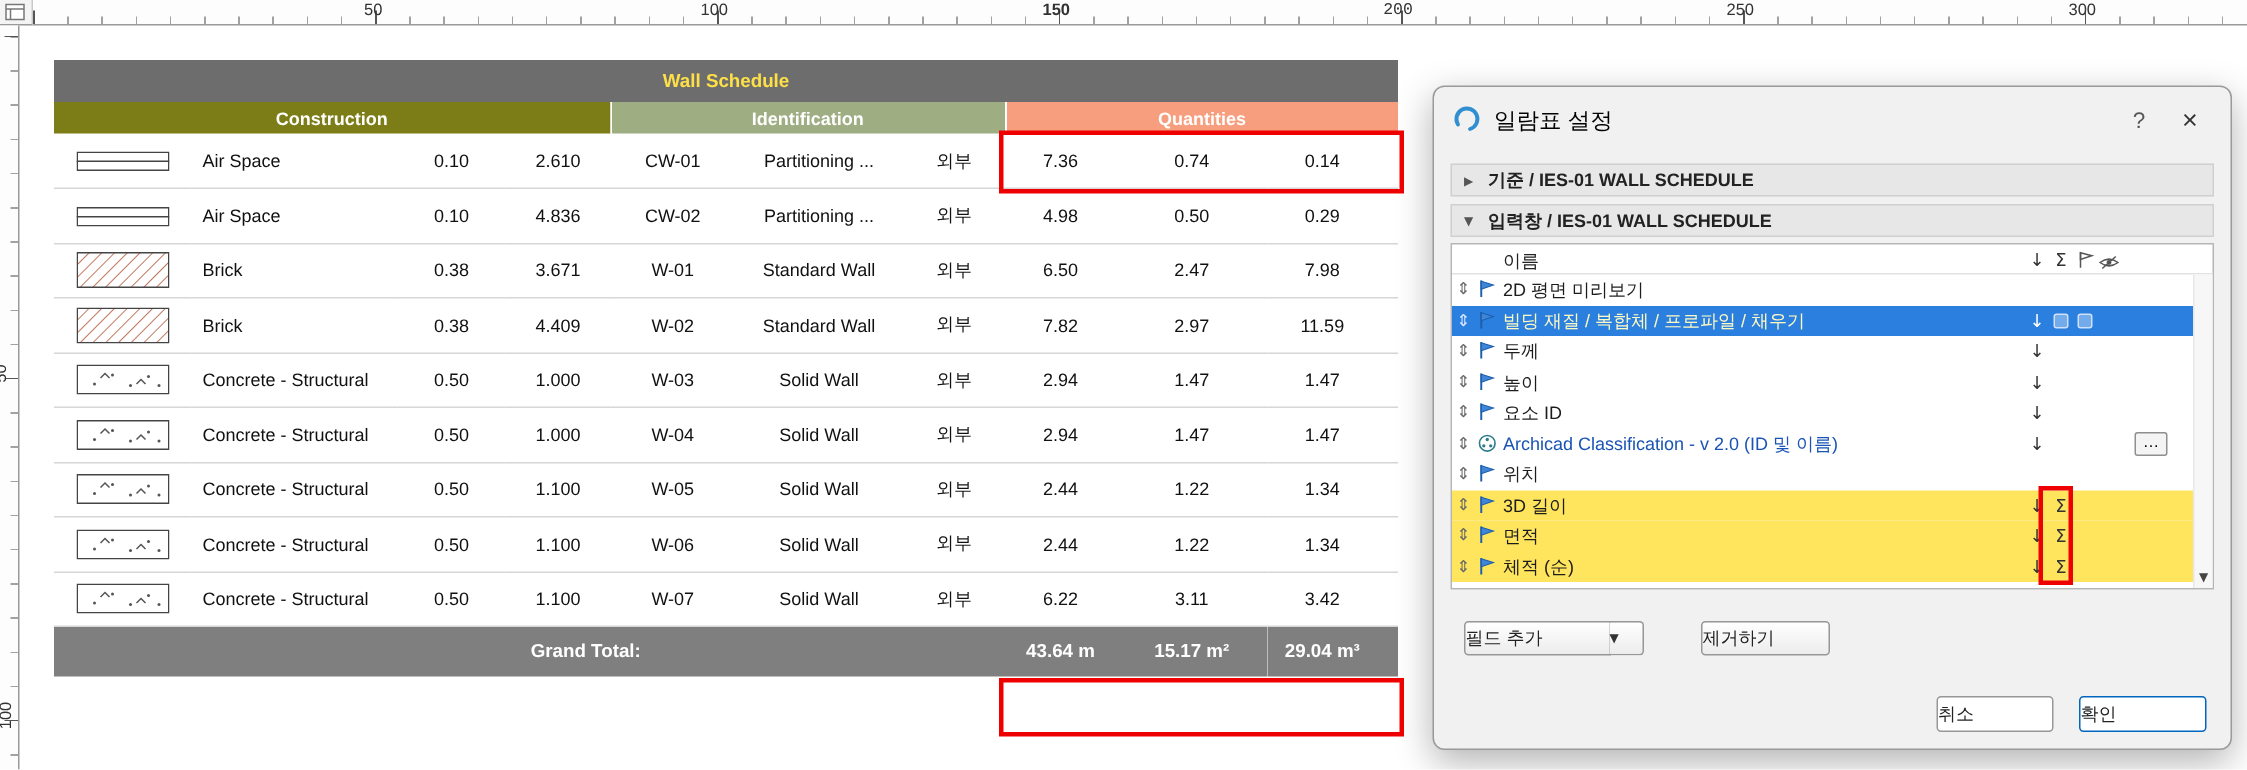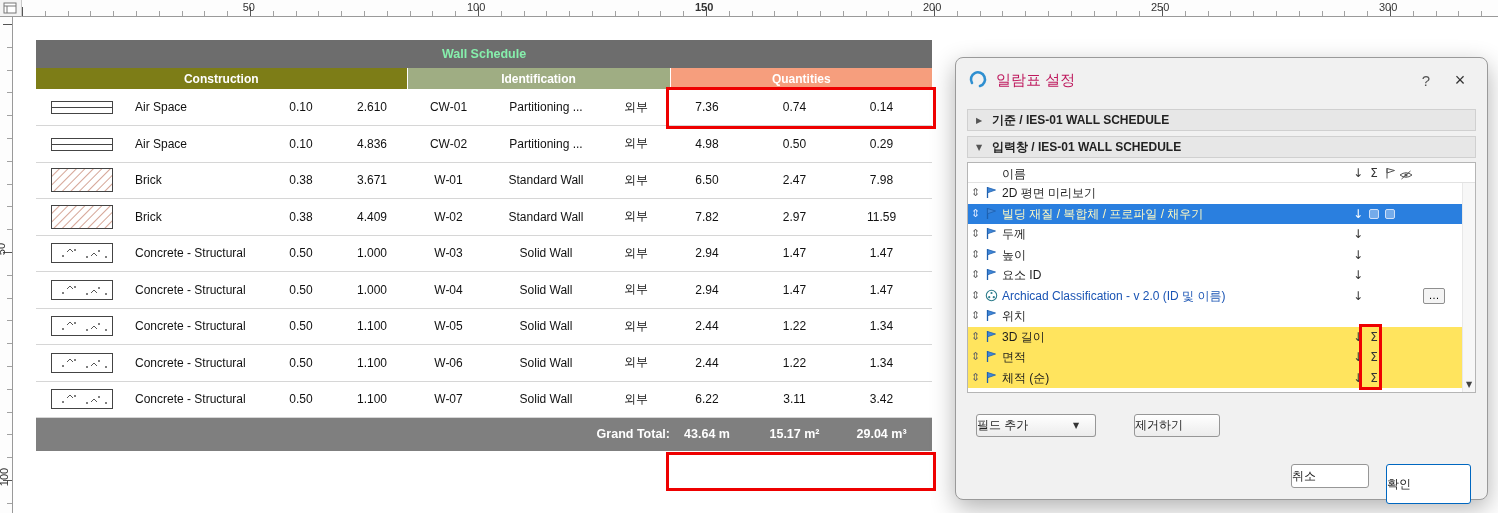--- a/index.html
+++ b/index.html
@@ -27,45 +27,45 @@
     repeating-linear-gradient(to bottom,#555 0 1px,transparent 1px 228px),
     repeating-linear-gradient(to bottom,#a2a2a2 0 1px,transparent 1px 22.8px);
   background-size:9px 100%,5px 100%;
   background-position:right 0 top 7px,right 0 top 7px;
   background-repeat:no-repeat,no-repeat}
 .vlabel{position:absolute;left:-5px;font-size:11px;color:#333;transform:rotate(-90deg)}
 
 
 table.schedule{position:absolute;left:36px;top:40px;width:896px;border-collapse:collapse;table-layout:fixed;font-size:12px;color:#111}
 .schedule th,.schedule td{overflow:hidden;white-space:nowrap}
-.title-row th{background:var(--c-title);color:#86efac;height:28px;font-size:12.5px;font-weight:bold;text-align:center}
+.title-row th{background:var(--c-title);color:#fde047;height:28px;font-size:12.5px;font-weight:bold;text-align:center}
 .group-row th{height:21px;color:#fff;font-weight:bold;font-size:12px;text-align:center;border-left:1px solid #fff}
 .group-row th:first-child{border-left:none}
 .g0{background:var(--c-const)} .g1{background:var(--c-ident)} .g2{background:var(--c-quant)}
 .colhead-row th{height:38px;background:var(--c-colhead);color:#fff;font-weight:bold;font-size:11.5px;text-align:center;border-left:1px solid #fff;white-space:normal;line-height:1.25;padding:0 4px}
 .colhead-row th:first-child{border-left:none}
 .colhead-row th.q{background:var(--c-quant)}
 tbody tr{height:36.5px}
 tbody td{border-bottom:1px solid #d6d6d6;background:#fff}
 .total-row td{background:var(--c-total);color:#fff;font-weight:bold;height:33px;font-size:12.5px}
-.gt-label{text-align:right;padding-left:75px}
+.gt-label{text-align:center;padding-left:75px}
 .num{text-align:center;padding-right:14px}
 .ctr{text-align:center}
 .lft{text-align:left;padding-left:8px}
 .pv{vertical-align:middle}
 
 
 .hl{position:absolute;border:3px solid var(--c-hl);pointer-events:none;z-index:9}
 .hl-head{left:666px;top:87px;width:270px;height:42px}
 .hl-total{left:666px;top:452px;width:270px;height:39px}
 
 
 .dialog{position:absolute;left:955px;top:57px;width:533px;height:443px;background:#f1f1f1;border:1px solid #9a9a9a;border-radius:8px;box-shadow:0 8px 24px rgba(0,0,0,.30);font-size:12px;color:#222}
 .dlg-titlebar{height:44px;display:flex;align-items:center;padding:0 12px;gap:8px}
-.dlg-title{font-size:15px;color:#be185d}
+.dlg-title{font-size:15px;color:#000000}
 .dlg-help{margin-left:auto;font-size:15px;color:#555;width:22px;text-align:center;cursor:default}
 .dlg-close{font-size:18px;color:#333;width:30px;text-align:center;cursor:default}
 .section{margin:7px 11px 0;height:22px;background:#e7e7e7;border:1px solid #d0d0d0;display:flex;align-items:center;gap:7px;padding:0 8px;font-weight:bold;font-size:12px;color:#222}
 .section + .section{margin-top:5px}
 .arrow{font-size:8px;color:#555;width:9px;font-family:"DejaVu Sans",sans-serif}
 
 .list{position:absolute;left:11px;top:104px;width:509px;height:231px;background:#fff;border:1px solid #b5b5b5}
 .lhead{position:relative;height:20px;border-bottom:1px solid #e2e2e2;color:#222}
 .hlbl{position:absolute;left:34px;top:3px}
 .lbody{position:absolute;left:0;top:20px;right:13px;bottom:0;overflow:hidden}
@@ -90,39 +90,39 @@
 .scrollbar{position:absolute;top:20px;right:0;bottom:0;width:13px;background:#f7f7f7;border-left:1px solid #e8e8e8}
 .scroll-down{position:absolute;bottom:1px;left:0;width:12px;height:13px;font-size:8px;color:#444;text-align:center;line-height:13px;font-family:"DejaVu Sans",sans-serif}
 .hl-sum{left:391px;top:161px;width:23px;height:66px}
 
 .btn{position:absolute;display:flex;align-items:center;justify-content:flex-start;font-size:12px;background:linear-gradient(#ffffff,#ececec);border:1px solid #979797;border-radius:3px;color:#222;cursor:default}
 .addfield{left:20px;top:356px;width:98px;height:23px;border-radius:3px 0 0 3px}
 .addfield-arrow{left:117px;top:356px;width:23px;height:23px;border-left:none;border-radius:0 3px 3px 0}
 .dd{font-size:8px;color:#333;font-family:"DejaVu Sans",sans-serif}
 .remove{left:178px;top:356px;width:86px;height:23px}
 .cancel{left:335px;top:406px;width:78px;height:24px;background:#fff}
-.ok{left:430px;top:406px;width:85px;height:40px;background:#fff;border:1px solid #0067c0}
+.ok{left:430px;top:406px;width:85px;height:24px;background:#fff;border:1px solid #0067c0}
 </style>
 </head>
 <body>
 
 <div class="stage">
 
   <div class="ruler-corner">
     <svg width="15" height="13" viewBox="0 0 15 13">
         <rect x="1" y="1" width="12" height="10" fill="#fff" stroke="#777"></rect>
         <line x1="1" y1="4" x2="13" y2="4" stroke="#777"></line>
         <line x1="4" y1="4" x2="4" y2="11" stroke="#777"></line>
       </svg>
   </div>
   <div class="ruler-top">
       <span class="hlabel" style="left: 228px;">50</span>
       <span class="hlabel" style="left: 456px;">100</span>
       <span class="hlabel" style="left: 684px; font-weight: bold;">150</span>
-      <span class="hlabel" style="left: 912px;">200</span>
+      <span class="hlabel" style="left: 912px; font-family: Liberation Mono, monospace;">200</span>
       <span class="hlabel" style="left: 1140px;">250</span>
       <span class="hlabel" style="left: 1368px;">300</span>
     </div>
   <div class="ruler-left">
       <span class="vlabel" style="top: 226px;">50</span>
       <span class="vlabel" style="top: 454px;">100</span>
     </div>
 
   <table class="schedule">
     <colgroup>

